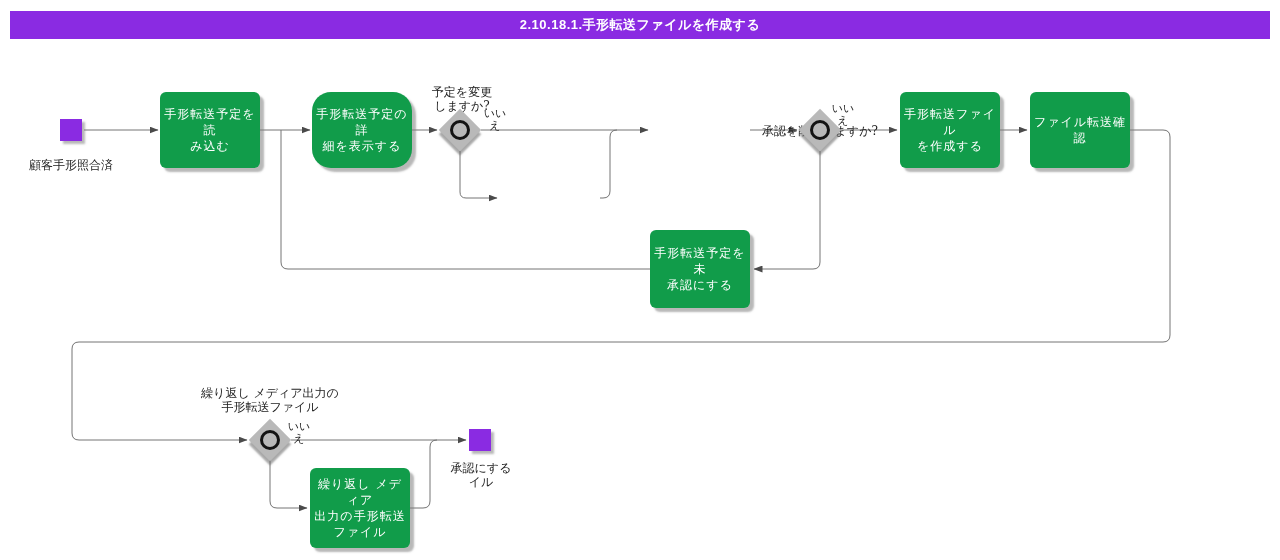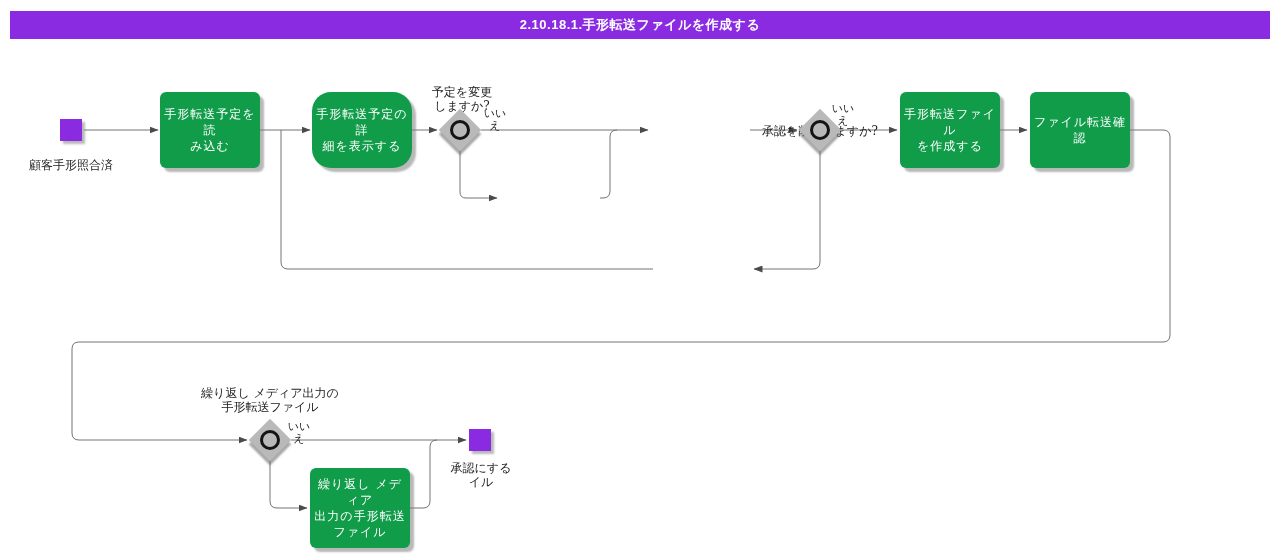--- a/index.html
+++ b/index.html
@@ -80,20 +80,22 @@
   <div class="lbl" style="left:16px;top:158px;width:110px;">顧客手形照合済</div>
 
   <div class="event" style="left:469px;top:429px;"></div>
   <div class="lbl" style="left:437px;top:461px;width:88px;">承認にする
 イル</div>
 
   <div class="task" style="left:160px;top:92px;border-radius:6px;">手形転送予定を読
 み込む</div>
   <div class="task" style="left:312px;top:92px;border-radius:19px;">手形転送予定の詳
 細を表示する</div>
+  <div class="task" style="left:650px;top:230px;height:78px;">手形転送予定を未
+承認にする</div>
   <div class="task" style="left:900px;top:92px;">手形転送ファイル
 を作成する</div>
   <div class="task" style="left:1030px;top:92px;">ファイル転送確認</div>
   <div class="task" style="left:310px;top:468px;height:80px;">繰り返し メディア
 出力の手形転送
 ファイル</div>
 
   <div class="gateway" style="left:445px;top:115px;">
     <span class="gw-circle"></span>
   </div>

